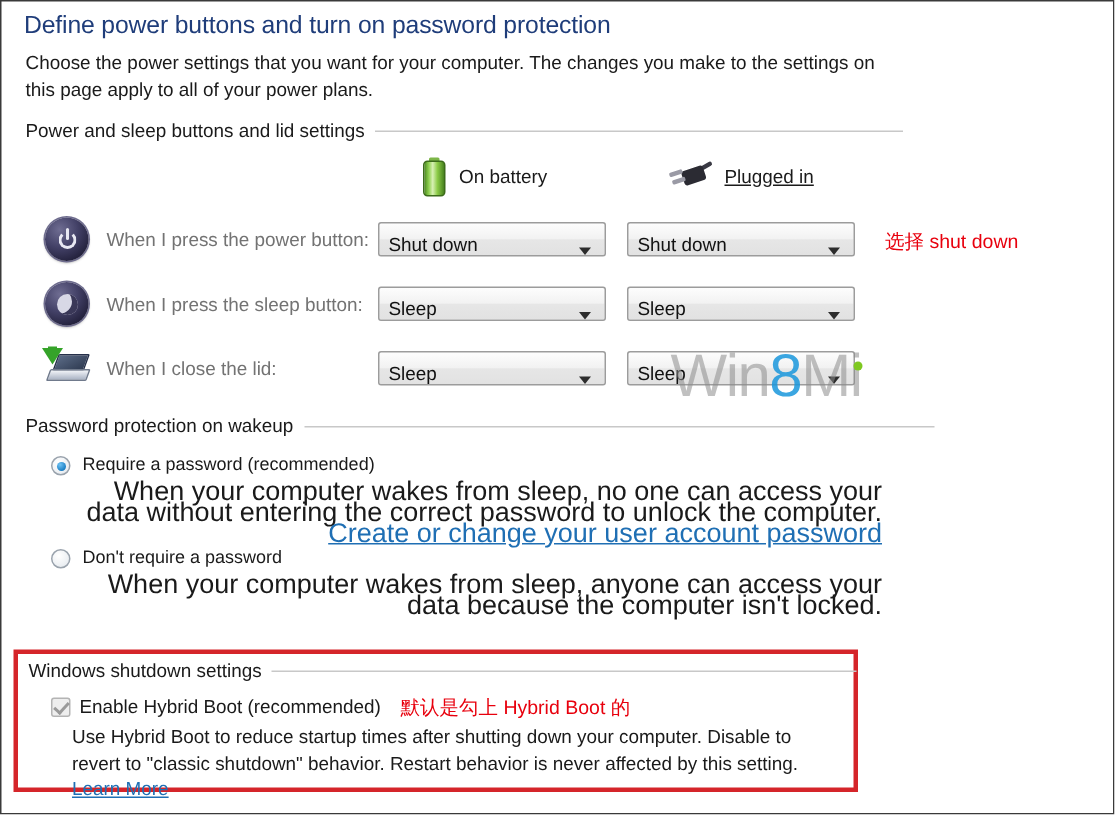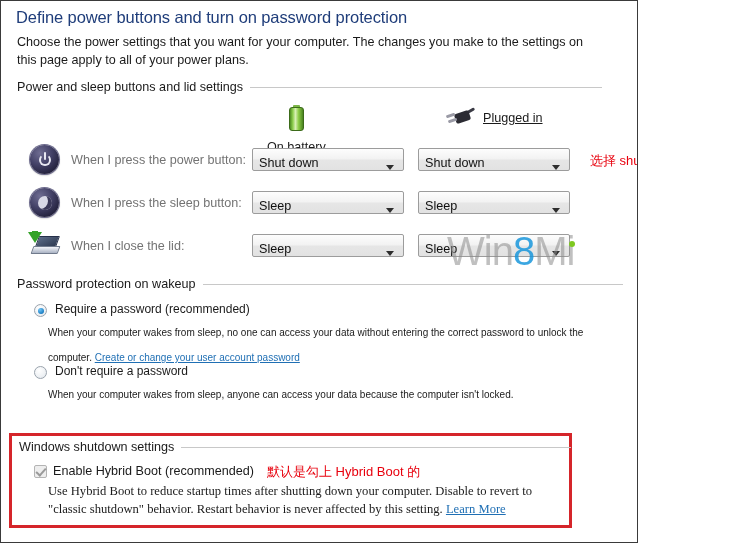--- a/index.html
+++ b/index.html
@@ -6,21 +6,21 @@
 
   html, body {
     width: 743px;
     height: 543px;
     background: #ffffff;
     font-family: "Liberation Sans", sans-serif;
   }
 
   #page {
     position: relative;
-    width: 638px;
+    width: 743px;
     height: 543px;
     background: #ffffff;
     border: 1px solid #3a3a3a;
     overflow: hidden;
   }
 
   
   .page-title {
     position: absolute;
     left: 15px;
@@ -258,23 +258,24 @@
   }
   .radio-label {
     position: absolute;
     left: 21px; top: 0;
     font-size: 12px;
     color: #1a1a1a;
     white-space: nowrap;
   }
   .radio-desc {
     position: absolute;
-    font-size: 10px;
-    color: #1a1a1a;
-    line-height: 25px;
+    font-size: 18px;
+    color: #1a1a1a;
+    line-height: 14px;
+    text-align: right;
   }
 
   .link {
     color: #1f6fb4;
     text-decoration: underline;
     cursor: pointer;
   }
 
   
   .red-box {
@@ -308,21 +309,20 @@
     font-size: 12.6px;
     color: #1a1a1a;
     font-weight: normal;
     white-space: nowrap;
   }
   .chk-desc {
     position: absolute;
     font-size: 12.6px;
     color: #1a1a1a;
     line-height: 17.5px;
-    font-family: Liberation Serif, serif;
   }
 
   
   .watermark {
     position: absolute;
     left: 446px;
     top: 228px;
     font-size: 40px;
     font-weight: normal;
     color: rgba(140,140,140,0.55);
@@ -346,21 +346,21 @@
 <div id="page">
 
   <div class="page-title">Define power buttons and turn on password protection</div>
   <div class="page-desc">Choose the power settings that you want for your computer. The changes you make to the settings on this page apply to all of your power plans.</div>
 
   <div class="group-head" style="left:16px; top:79px;">
     <span>Power and sleep buttons and lid settings</span>
     <span class="rule" style="width:352px;"></span>
   </div>
 
-  <div class="col-head" style="left:266px; top:104px;flex-direction:column;">
+  <div class="col-head" style="left:281px; top:104px;">
     <span class="ico-battery">
       <span class="cap"></span>
         <span class="body"></span>
     </span>
     <span>On battery</span>
   </div>
 
   <div class="col-head" style="left:443px; top:107px;text-decoration:underline;">
     <span class="ico-plug">
       <span class="cord"></span>

